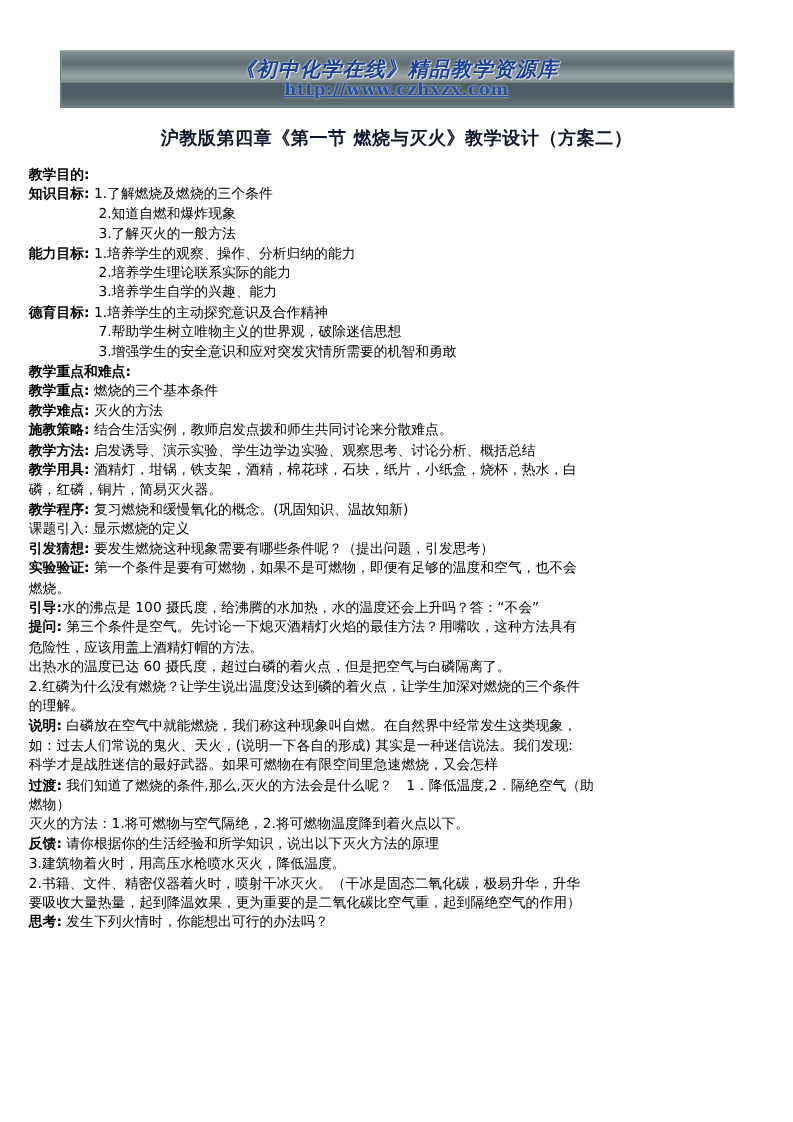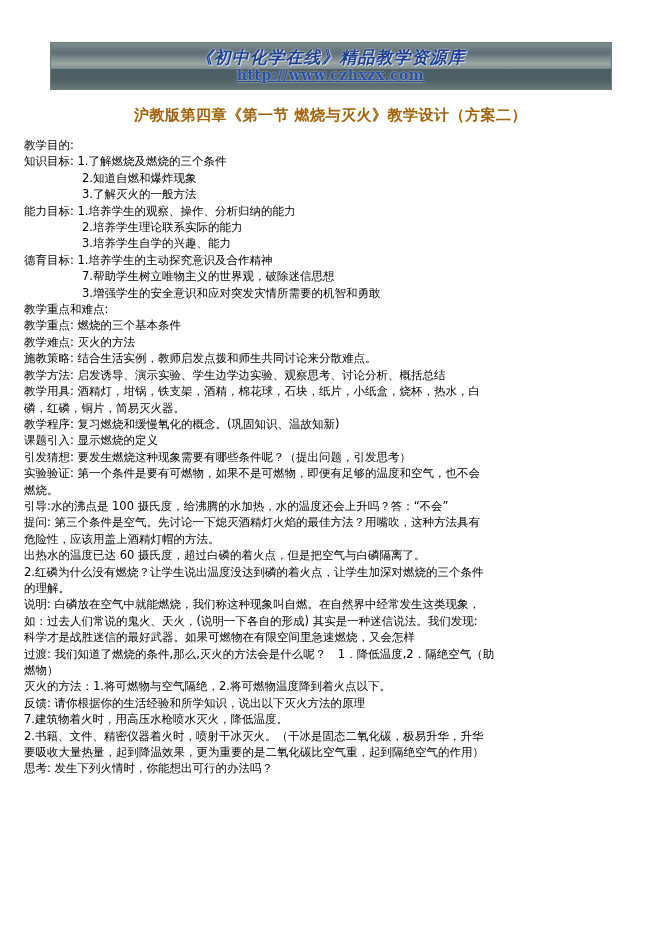--- a/index.html
+++ b/index.html
@@ -66,36 +66,36 @@
     text-decoration: underline;
   }
 
   
   .doc-title {
     margin-top: 16px;
     text-align: center;
     font-family: "DejaVu Serif", "Liberation Serif", serif;
     font-size: 15px;
     font-weight: bold;
-    color: #a16207;
+    color: #0f172a;
     letter-spacing: 0.5px;
   }
 
   
   .content {
     margin-top: 12px;
     font-size: 11.5px;
     line-height: 16.4px;
     font-family: "DejaVu Sans", "Liberation Sans", sans-serif;
   }
   .line {
     white-space: pre-wrap;
     word-break: break-all;
   }
-  .b { font-weight: normal; }
+  .b { font-weight: bold; }
   .ind1 { padding-left: 58px; }
 </style>
 </head>
 <body>
 
 <div class="page">
 
   <div class="banner">
     <div class="banner-title">《初中化学在线》精品教学资源库</div>
     <div class="banner-sub">http://www.czhxzx.com</div>
@@ -132,19 +132,19 @@
       <div class="line"><span>出热水的温度已达 60 摄氏度，超过白磷的着火点，但是把空气与白磷隔离了。</span></div>
       <div class="line"><span>2.红磷为什么没有燃烧？让学生说出温度没达到磷的着火点，让学生加深对燃烧的三个条件</span></div>
       <div class="line"><span>的理解。</span></div>
       <div class="line"><span class="b">说明:</span><span> 白磷放在空气中就能燃烧，我们称这种现象叫自燃。在自然界中经常发生这类现象，</span></div>
       <div class="line"><span>如：过去人们常说的鬼火、天火，(说明一下各自的形成) 其实是一种迷信说法。我们发现:</span></div>
       <div class="line"><span>科学才是战胜迷信的最好武器。如果可燃物在有限空间里急速燃烧，又会怎样</span></div>
       <div class="line"><span class="b">过渡:</span><span> 我们知道了燃烧的条件,那么,灭火的方法会是什么呢？　1．降低温度,2．隔绝空气（助</span></div>
       <div class="line"><span>燃物）</span></div>
       <div class="line"><span>灭火的方法：1.将可燃物与空气隔绝，2.将可燃物温度降到着火点以下。</span></div>
       <div class="line"><span class="b">反馈:</span><span> 请你根据你的生活经验和所学知识，说出以下灭火方法的原理</span></div>
-      <div class="line"><span>7.建筑物着火时，用高压水枪喷水灭火，降低温度。</span></div>
+      <div class="line"><span>3.建筑物着火时，用高压水枪喷水灭火，降低温度。</span></div>
       <div class="line"><span>2.书籍、文件、精密仪器着火时，喷射干冰灭火。（干冰是固态二氧化碳，极易升华，升华</span></div>
       <div class="line"><span>要吸收大量热量，起到降温效果，更为重要的是二氧化碳比空气重，起到隔绝空气的作用）</span></div>
       <div class="line"><span class="b">思考:</span><span> 发生下列火情时，你能想出可行的办法吗？</span></div>
     </div>
 
 </div>
 
 </body></html>

